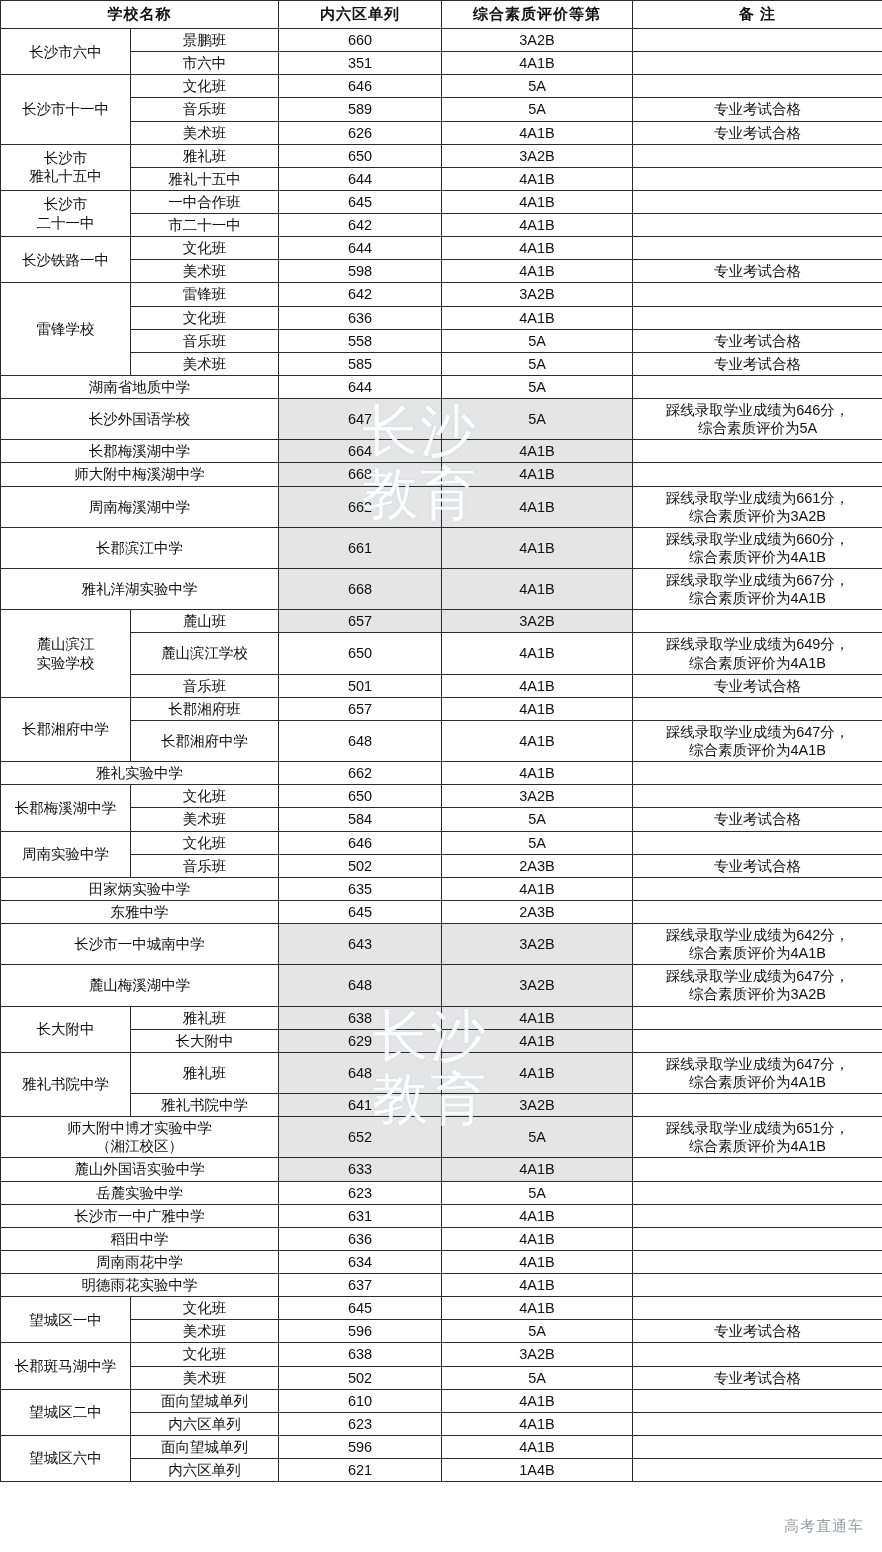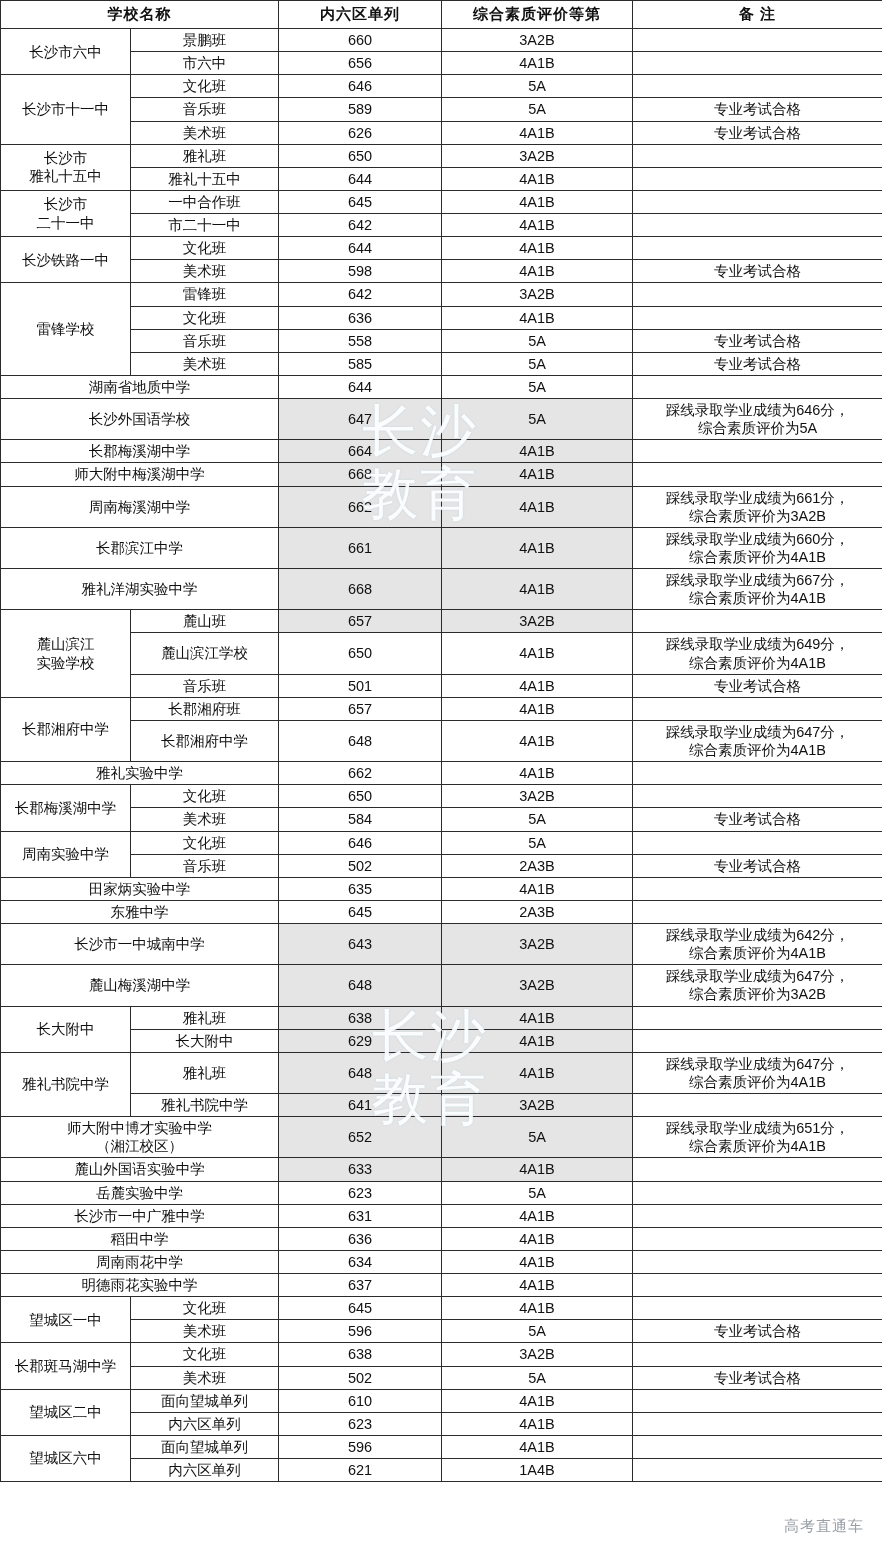--- a/index.html
+++ b/index.html
@@ -109,21 +109,21 @@
     <tbody id="tbody">
         <tr>
           <td rowspan="2">长沙市六中</td>
           <td>景鹏班</td>
           <td>660</td>
           <td>3A2B</td>
           <td class="note"></td>
         </tr>
         <tr>
           <td>市六中</td>
-          <td>656</td>
+          <td>351</td>
           <td>4A1B</td>
           <td class="note"></td>
         </tr>
         <tr>
           <td rowspan="3">长沙市十一中</td>
           <td>文化班</td>
           <td>646</td>
           <td>5A</td>
           <td class="note"></td>
         </tr>

